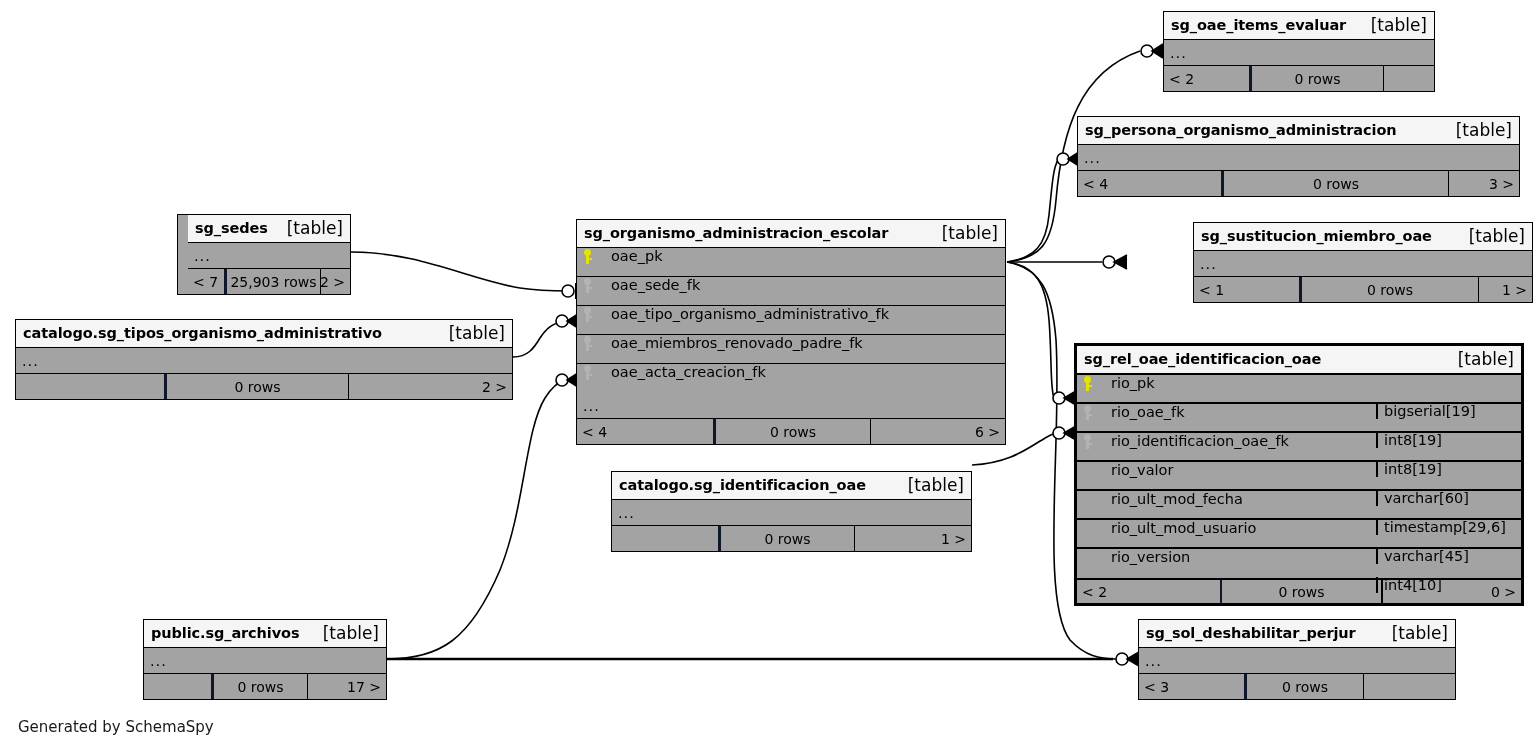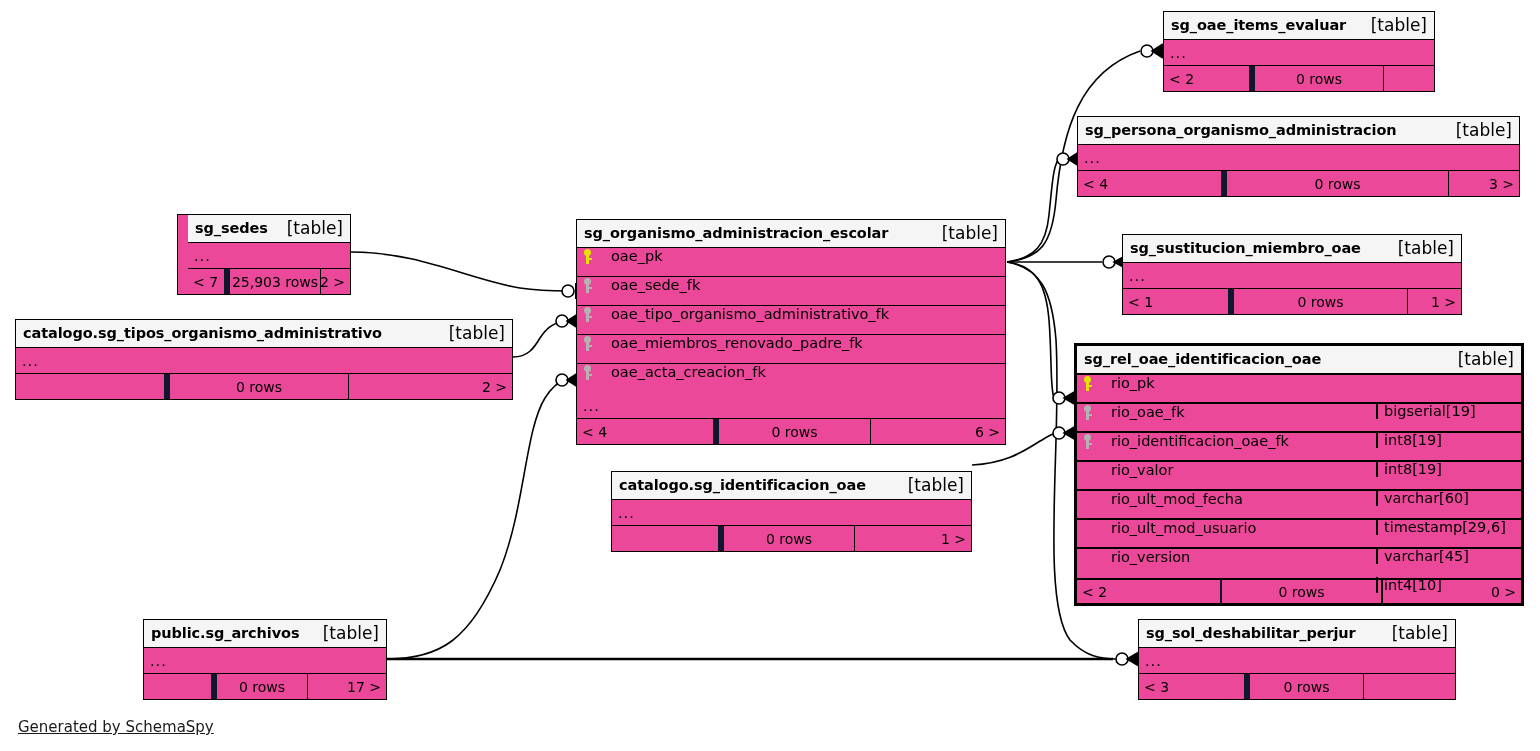--- a/index.html
+++ b/index.html
@@ -22,21 +22,21 @@
     position: absolute;
     left: 0;
     top: 0;
     width: 1540px;
     height: 751px;
     pointer-events: none;
   }
   .tbl {
     position: absolute;
     box-sizing: border-box;
-    background: #ec4899;
+    background: #a3a3a3;
     border: 1px solid #000000;
     font-size: 14.5px;
     color: #000000;
   }
   .tbl.emph {
     border-width: 3px;
   }
   .tbl .hdr {
     display: flex;
     align-items: center;
@@ -132,31 +132,30 @@
   }
   .ftr > div {
     display: flex;
     align-items: center;
     box-sizing: border-box;
     padding: 0 5px;
     overflow: hidden;
     white-space: nowrap;
   }
   .ftr .f-l { justify-content: flex-start; }
-  .ftr .f-c { justify-content: center; border-left: 6px solid #0f172a; border-right: 1px solid #000; text-align: right; }
+  .ftr .f-c { justify-content: center; border-left: 3px solid #0f172a; border-right: 1px solid #000; text-align: right; }
   .ftr .f-r { justify-content: flex-end; }
   .tbl.emph .ftr .f-c { border-left-width: 2px; border-right-width: 2px; }
   #credit {
     position: absolute;
     left: 18px;
     top: 718px;
     font-size: 15px;
     color: #1a1a1a;
     white-space: nowrap;
-    text-decoration: underline;
   }
 </style>
 </head>
 <body>
 
 <div id="canvas">
 
   <svg id="edges" viewBox="0 0 1540 751" xmlns="http://www.w3.org/2000/svg">
     <g fill="none" stroke="#000000" stroke-width="1.6">
 
@@ -231,21 +230,21 @@
       <span class="ttag">[table]</span>
     </div>
     <div class="ellipsisrow">...</div>
     <div class="ftr">
       <div class="f-l" style="width:143px">&lt; 4</div>
       <div class="f-c" style="width:228px">0 rows</div>
       <div class="f-r" style="flex:1">3 &gt;</div>
     </div>
   </div>
 
-  <div class="tbl" style="left:1122px; top:222px; width:340px;margin-top:12px;">
+  <div class="tbl" style="left:1193px; top:222px; width:340px;">
     <div class="hdr">
       <span class="tname">sg_sustitucion_miembro_oae</span>
       <span class="ttag">[table]</span>
     </div>
     <div class="ellipsisrow">...</div>
     <div class="ftr">
       <div class="f-l" style="width:105px">&lt; 1</div>
       <div class="f-c" style="width:180px">0 rows</div>
       <div class="f-r" style="flex:1">1 &gt;</div>
     </div>

